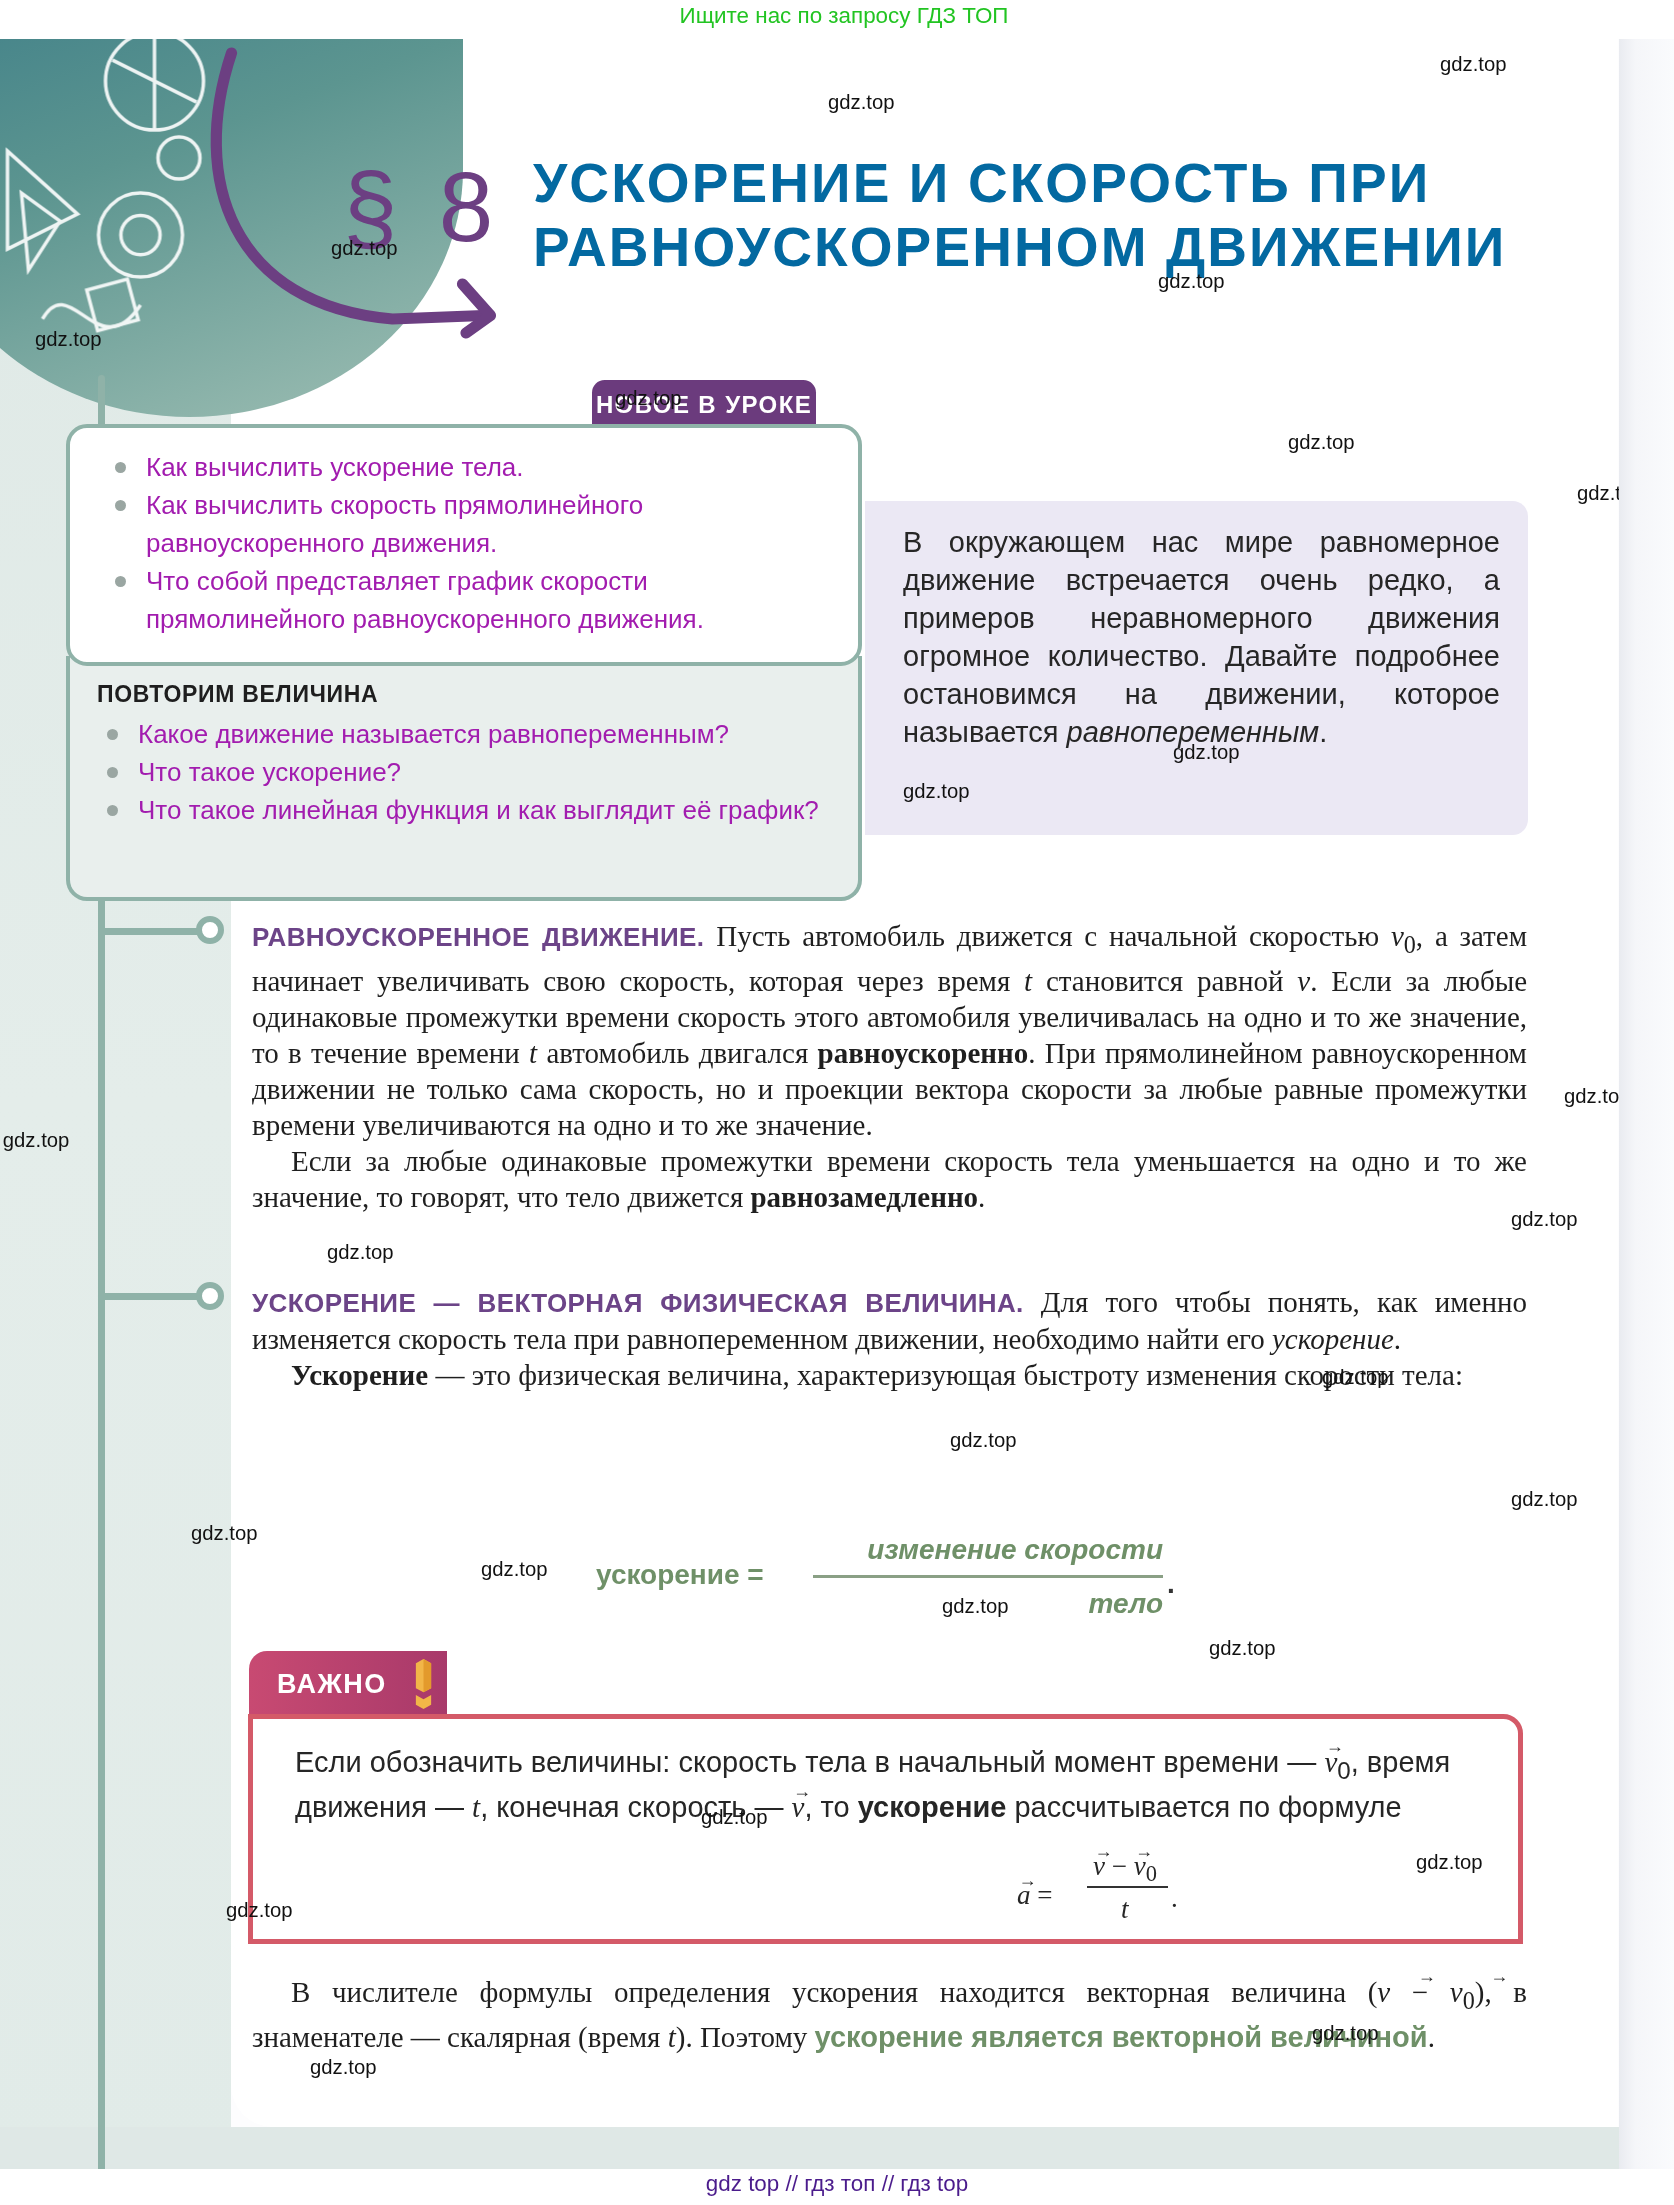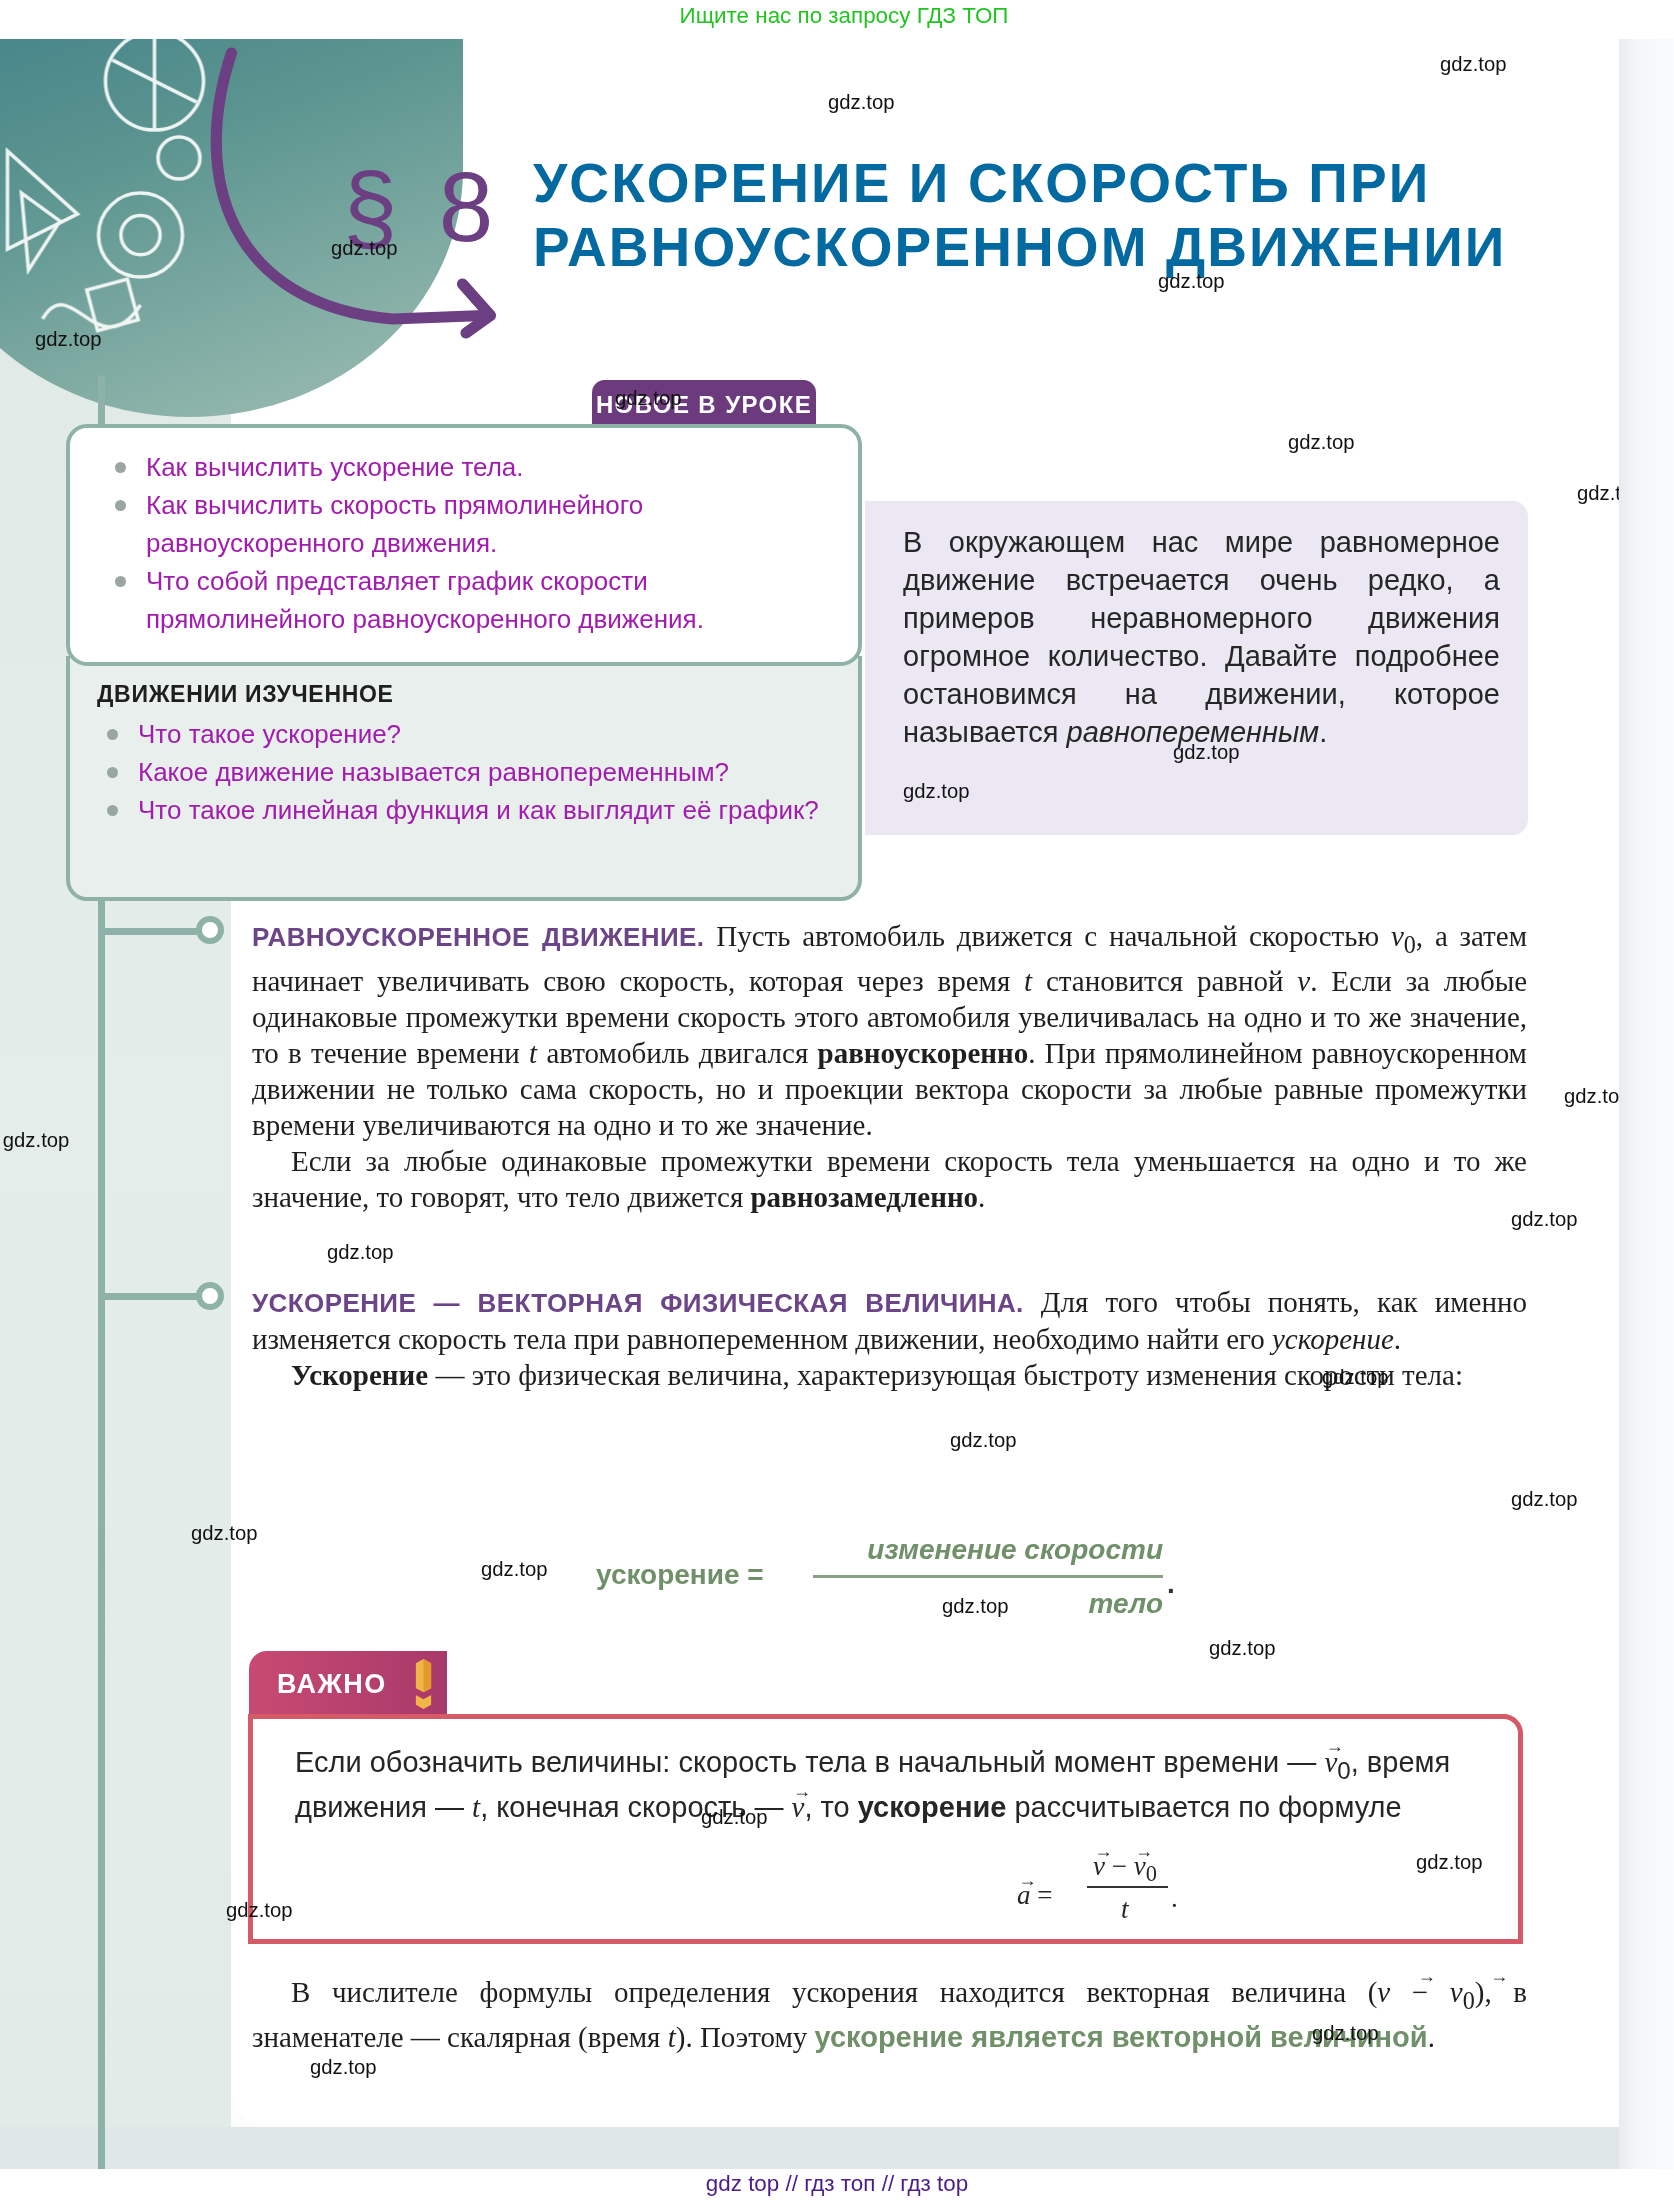--- a/index.html
+++ b/index.html
@@ -120,24 +120,24 @@
 
   <div class="tag tag-new">НОВОЕ В УРОКЕ</div>
   <div class="box-new">
     <ul class="bullets">
       <li>Как вычислить ускорение тела.</li>
       <li>Как вычислить скорость прямолинейного равноускоренного движения.</li>
       <li>Что собой представляет график скорости прямолинейного равноускоренного движения.</li>
     </ul>
   </div>
   <div class="box-repeat">
-    <div class="repeat-title">ДВИЖЕНИИ ИЗУЧЕННОЕ</div>
+    <div class="repeat-title">ПОВТОРИМ ВЕЛИЧИНА</div>
     <ul class="bullets">
+      <li>Какое движение называется равнопеременным?</li>
       <li>Что такое ускорение?</li>
-      <li>Какое движение называется равнопеременным?</li>
       <li>Что такое линейная функция и как выглядит её график?</li>
     </ul>
   </div>
 
   <div class="intro-box">
     <span>В окружающем нас мире равномерное движение встречается очень редко, а примеров неравномерного движения огромное количество. Давайте подробнее остановимся на движении, которое называется </span><em>равнопеременным</em><span>.</span>
   </div>
 
   <div class="body-text" style="top:879px;">
     <p>

